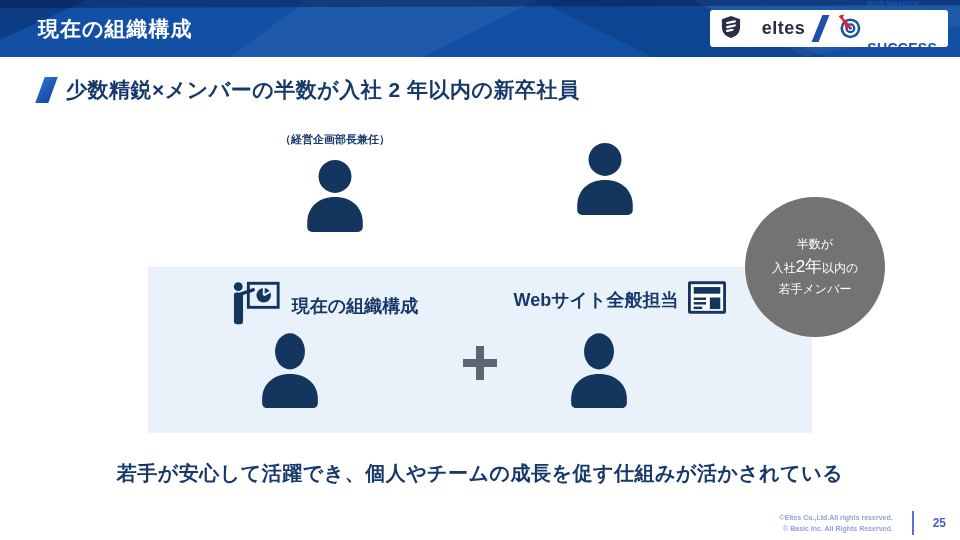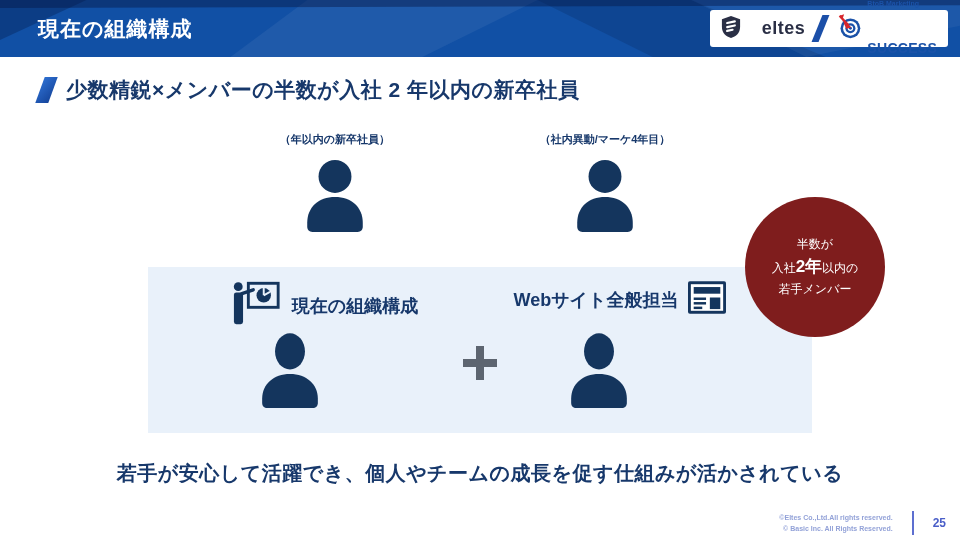--- a/index.html
+++ b/index.html
@@ -43,24 +43,24 @@
     width:300px;color:#17386b;font-size:18px;font-weight:bold;z-index:1;}
   .team-label.left{left:175px;}
   .team-label.right{left:470px;}
   .person-lower{position:absolute;top:332px;z-index:1;}
   .pl-left{left:257px;}
   .pl-right{left:566px;}
   .plus{position:absolute;left:463px;top:346px;width:34px;height:34px;z-index:1;}
   .plus::before{content:"";position:absolute;left:0;top:13px;width:34px;height:8px;background:#5d6570;}
   .plus::after{content:"";position:absolute;left:13px;top:0;width:8px;height:34px;background:#5d6570;}
   
-  .badge{position:absolute;left:745px;top:197px;width:140px;height:140px;border-radius:50%;background:#7f1d1d;
+  .badge{position:absolute;left:745px;top:197px;width:140px;height:140px;border-radius:50%;background:#737373;
     color:#fff;display:flex;flex-direction:column;align-items:center;justify-content:center;text-align:center;
     line-height:1.55;font-size:12px;z-index:2;}
-  .badge .em{font-size:17px;font-weight:bold;}
+  .badge .em{font-size:17px;font-weight:normal;}
   
   .bottom-message{position:absolute;left:0;right:0;top:460px;text-align:center;font-size:20px;
     font-weight:bold;color:#17386b;letter-spacing:.5px;}
   .footer{position:absolute;right:14px;bottom:5px;display:flex;align-items:center;gap:19px;}
   .copyright{text-align:right;font-size:7px;line-height:1.6;color:#93a2d8;font-weight:bold;}
   .footer-divider{width:2px;height:24px;background:#5d6fd0;}
   .page-number{font-size:12px;font-weight:bold;color:#4a5ec8;}
 </style>
 </head>
 <body>
@@ -106,30 +106,29 @@
     </span>
   </div>
 </div>
 
 <div class="heading">
   <div class="heading-slash"></div>
   <div class="heading-text">少数精鋭×メンバーの半数が入社 2 年以内の新卒社員</div>
 </div>
 
 <div class="role-col left">
-  <div class="role-sub">（年以内の新卒社員）</div>
+  <div class="role-sub">（経営企画部長兼任）</div>
   <span>
     <svg width="66" height="72" viewBox="0 0 64 70">
       <circle cx="32" cy="16" r="16" fill="#14355d"></circle>
       <path d="M32 36 C16 36 5 46 5 61 v4 c0 3 2 5 5 5 h44 c3 0 5-2 5-5 v-4 C59 46 48 36 32 36 z" fill="#14355d"></path>
     </svg>
   </span>
 </div>
 <div class="role-col right">
-  <div class="role-sub">（社内異動/マーケ4年目）</div>
   <span>
     <svg width="66" height="72" viewBox="0 0 64 70">
       <circle cx="32" cy="16" r="16" fill="#14355d"></circle>
       <path d="M32 36 C16 36 5 46 5 61 v4 c0 3 2 5 5 5 h44 c3 0 5-2 5-5 v-4 C59 46 48 36 32 36 z" fill="#14355d"></path>
     </svg>
   </span>
 </div>
 
 <div class="team-box"></div>
 

